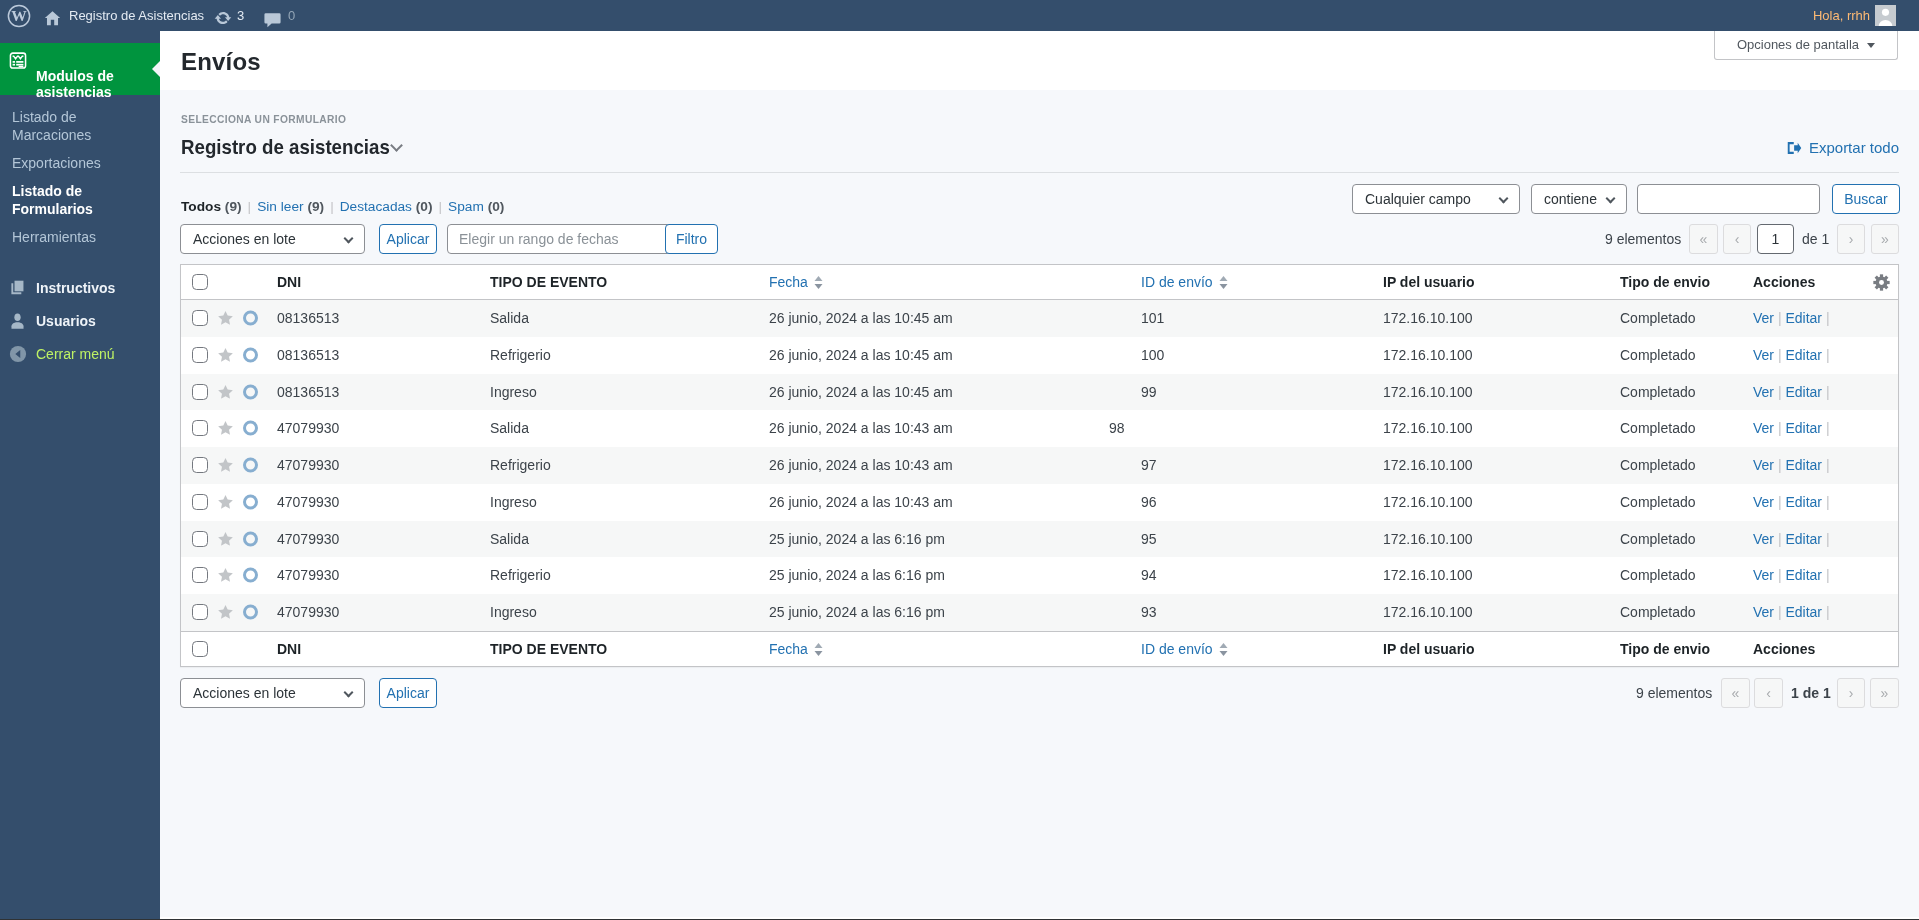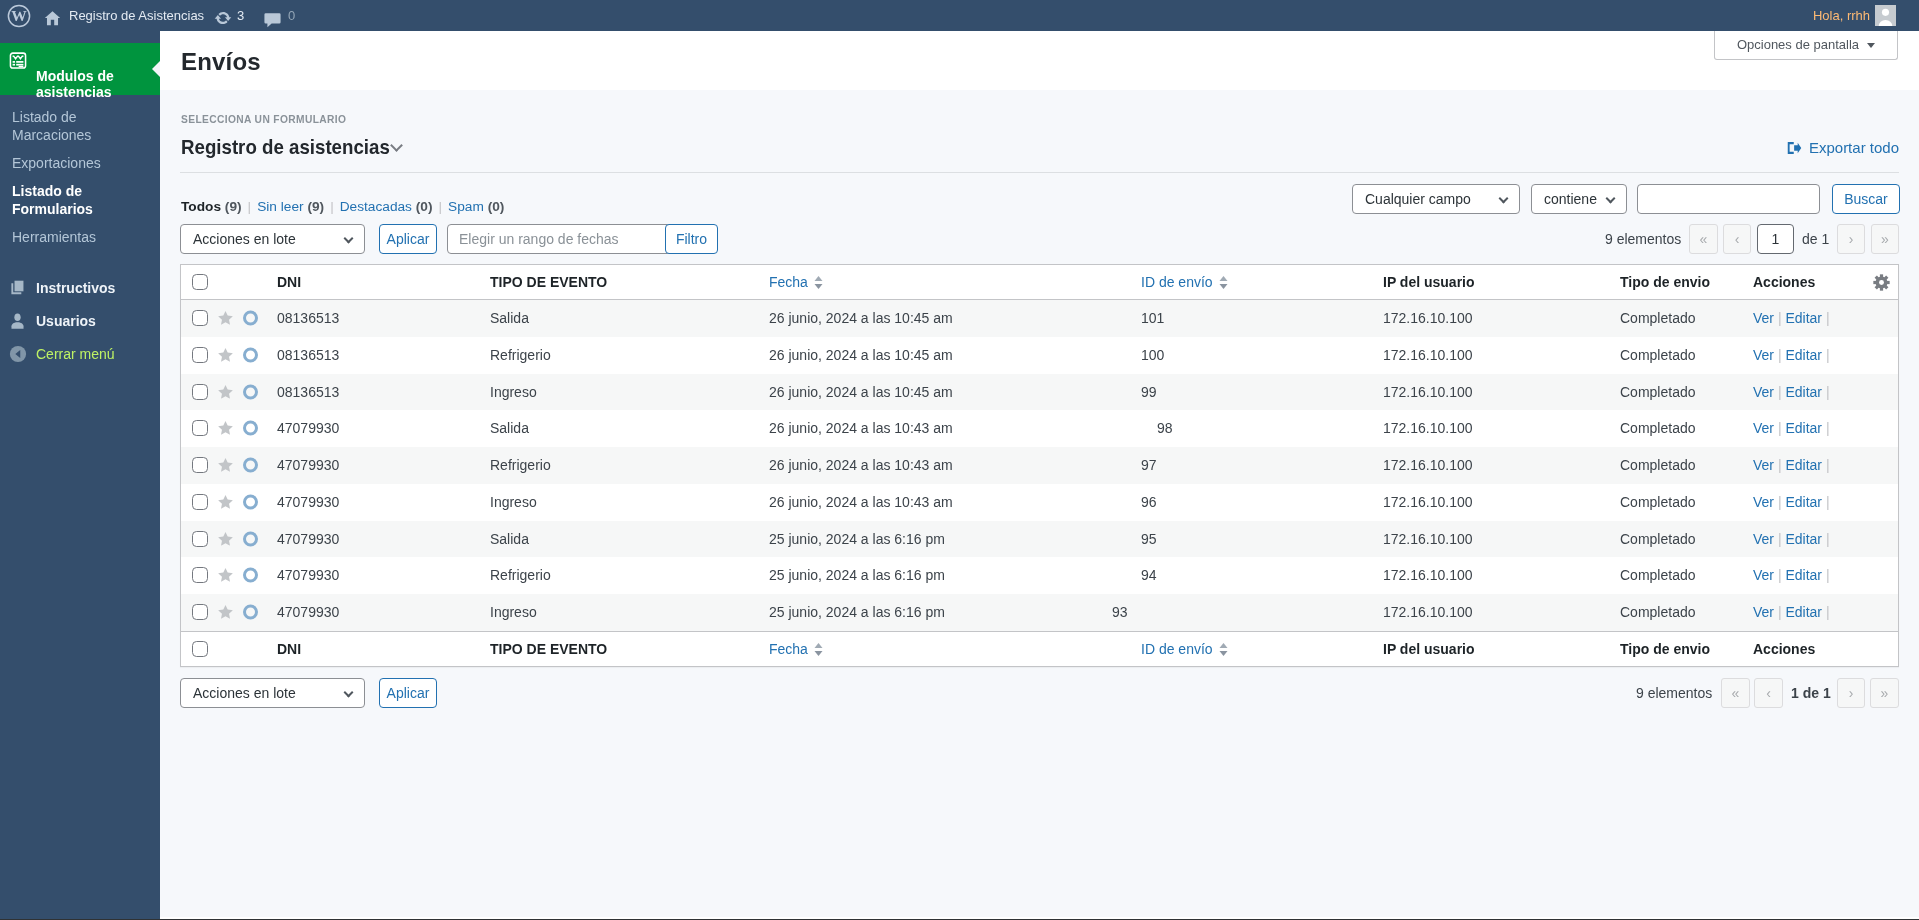--- a/index.html
+++ b/index.html
@@ -253,21 +253,21 @@
 </div>
 <div class="trow" style="top:145px; height:37px; background:#fff;">
   <div class="cb"></div>
   <svg width="15" height="14.5" viewBox="0 0 20 19" style="position:absolute; left:37px; top:50%; transform:translateY(-50%);">
         <path fill="#c2c5c8" d="M10 0 L12.9 6.2 L19.8 7.1 L14.7 11.8 L16 18.6 L10 15.2 L4 18.6 L5.3 11.8 L0.2 7.1 L7.1 6.2 Z"></path>
       </svg>
   <div style="position:absolute; left:62px; top:50%; transform:translateY(-50%); width:15px; height:15px; border:3.4px solid #87aed0; border-radius:50%;"></div>
   <div class="cell" style="left:96px;">47079930</div>
   <div class="cell" style="left:309px;">Salida</div>
   <div class="cell" style="left:588px;">26 junio, 2024 a las 10:43 am</div>
-  <div class="cell" style="left:976px;">98</div>
+  <div class="cell" style="left:928px;">98</div>
   <div class="cell" style="left:1202px;">172.16.10.100</div>
   <div class="cell" style="left:1439px;">Completado</div>
   <div class="cell" style="left:1572px;"><span class="link">Ver</span> <span class="vsep">|</span> <span class="link">Editar</span> <span class="vsep">|</span></div>
 </div>
 <div class="trow" style="top:182px; height:37px; background:#f6f7f7;">
   <div class="cb"></div>
   <svg width="15" height="14.5" viewBox="0 0 20 19" style="position:absolute; left:37px; top:50%; transform:translateY(-50%);">
         <path fill="#c2c5c8" d="M10 0 L12.9 6.2 L19.8 7.1 L14.7 11.8 L16 18.6 L10 15.2 L4 18.6 L5.3 11.8 L0.2 7.1 L7.1 6.2 Z"></path>
       </svg>
   <div style="position:absolute; left:62px; top:50%; transform:translateY(-50%); width:15px; height:15px; border:3.4px solid #87aed0; border-radius:50%;"></div>
@@ -323,21 +323,21 @@
 </div>
 <div class="trow" style="top:329px; height:37px; background:#f6f7f7;">
   <div class="cb"></div>
   <svg width="15" height="14.5" viewBox="0 0 20 19" style="position:absolute; left:37px; top:50%; transform:translateY(-50%);">
         <path fill="#c2c5c8" d="M10 0 L12.9 6.2 L19.8 7.1 L14.7 11.8 L16 18.6 L10 15.2 L4 18.6 L5.3 11.8 L0.2 7.1 L7.1 6.2 Z"></path>
       </svg>
   <div style="position:absolute; left:62px; top:50%; transform:translateY(-50%); width:15px; height:15px; border:3.4px solid #87aed0; border-radius:50%;"></div>
   <div class="cell" style="left:96px;">47079930</div>
   <div class="cell" style="left:309px;">Ingreso</div>
   <div class="cell" style="left:588px;">25 junio, 2024 a las 6:16 pm</div>
-  <div class="cell" style="left:931px;">93</div>
+  <div class="cell" style="left:960px;">93</div>
   <div class="cell" style="left:1202px;">172.16.10.100</div>
   <div class="cell" style="left:1439px;">Completado</div>
   <div class="cell" style="left:1572px;"><span class="link">Ver</span> <span class="vsep">|</span> <span class="link">Editar</span> <span class="vsep">|</span></div>
 </div>
 <div class="trow" style="top:366px; height:35px; background:#fff; border-top:1px solid #c3c4c7;">
   <div class="cb"></div>
   <div class="cell hcell" style="left:96px;">DNI</div>
   <div class="cell hcell" style="left:309px;">TIPO DE EVENTO</div>
   <div class="cell" style="left:588px;"><span class="link">Fecha</span><svg width="9" height="13" viewBox="0 0 9 13" style="vertical-align:-2px; margin-left:6px;">
           <path d="M4.5 0 L8.5 5 L0.5 5 Z" fill="#a0aab4"></path>

